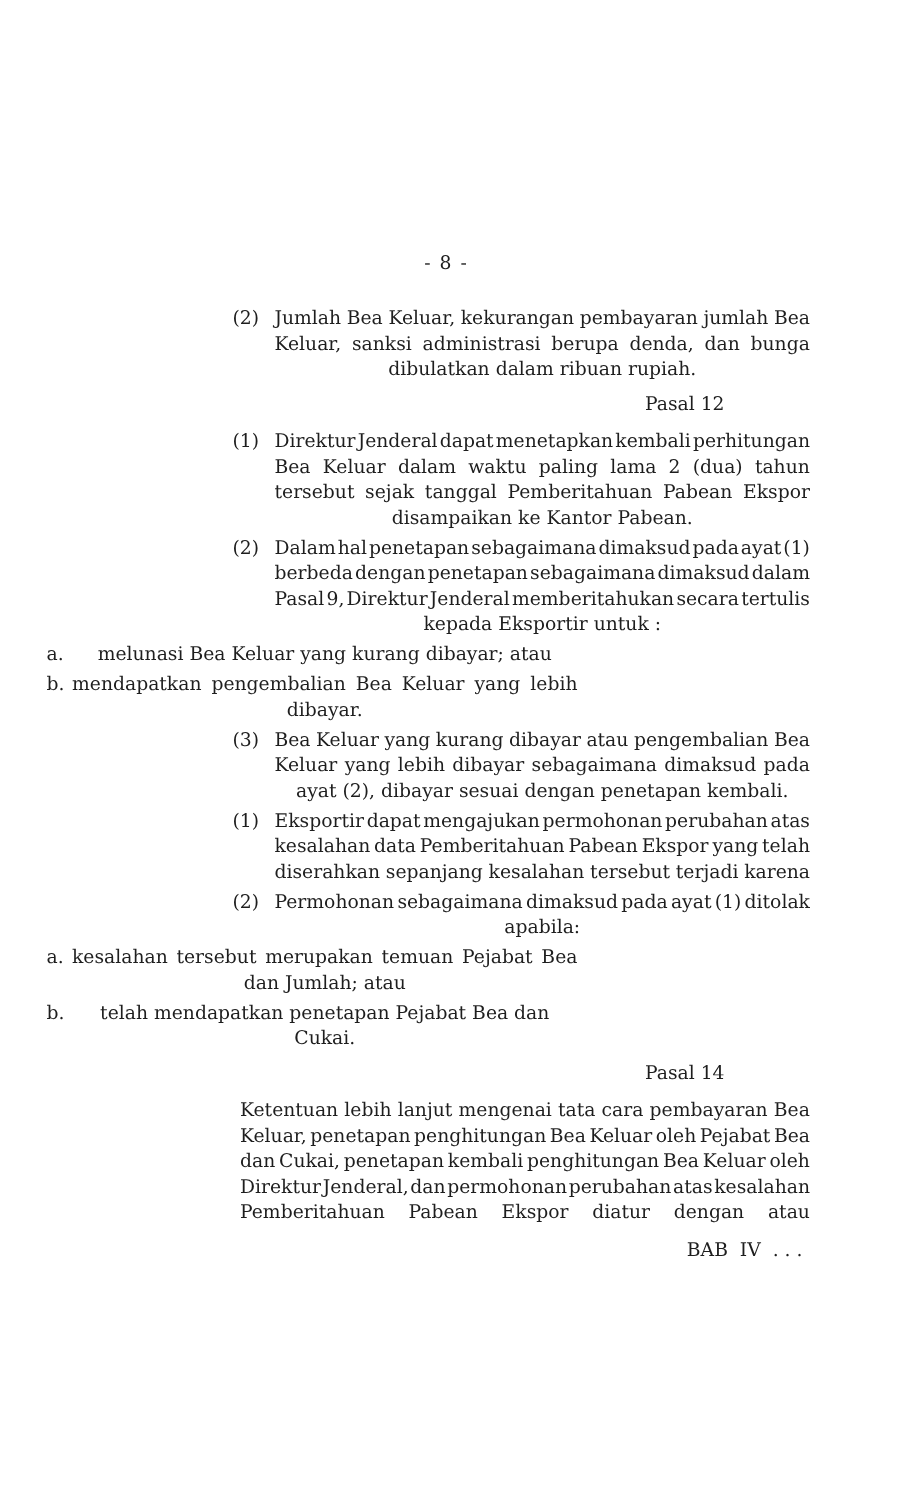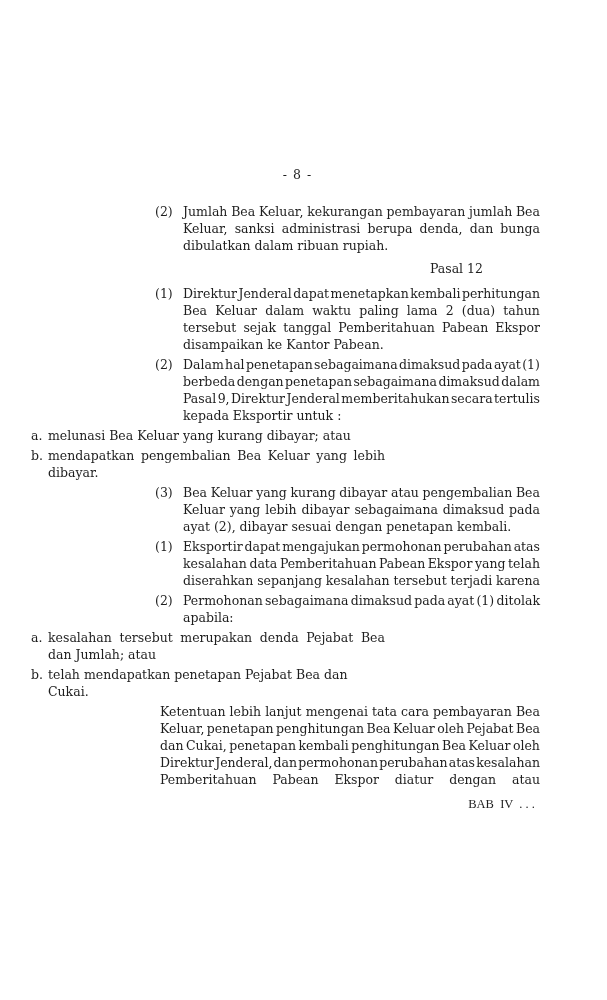--- a/index.html
+++ b/index.html
@@ -32,27 +32,26 @@
   }
   .block { margin-left: 155px; width: 385px; }
   .item { display: flex; margin-bottom: 3px; }
   .item .marker { flex: 0 0 28px; }
   .item.lv2 { margin-left: 31px; width: 354px; }
   .item.lv2 .marker { flex: 0 0 17px; }
   .itembody { flex: 1; min-width: 0; }
   .para { margin-left: 160px; width: 380px; margin-bottom: 3px; }
   .jline { display: flex; justify-content: space-between; align-items: center; }
   .jline span { white-space: pre; }
-  .pline { text-align: left; white-space: pre-wrap; }
+  .pline { text-align: center; white-space: pre-wrap; }
   .continuation {
     margin-top: 8px;
     margin-right: 72px;
     text-align: right;
     white-space: pre;
-    font-family: Liberation Serif, serif;
   }
 </style>
 </head>
 <body>
 
 <div class="page">
   <div class="pagenum">- 8 -</div>
   <main>
       <div class="block item lv1">
         <span class="marker">(2)</span>
@@ -235,33 +234,34 @@
           <div class="pline">apabila:</div>
         </div>
       </div>
       <div class="block item lv2">
         <span class="marker">a.</span>
         <div class="itembody">
           <div class="jline">
             <span>kesalahan</span>
             <span>tersebut</span>
             <span>merupakan</span>
-            <span>denda</span>
+            <span>temuan</span>
             <span>Pejabat</span>
             <span>Bea</span>
           </div>
           <div class="pline">dan Jumlah; atau</div>
         </div>
       </div>
       <div class="block item lv2">
         <span class="marker">b.</span>
         <div class="itembody">
           <div class="pline">telah mendapatkan penetapan Pejabat Bea dan Cukai.</div>
         </div>
       </div>
+      <div class="heading">Pasal 14</div>
       <div class="para">
         <div class="jline">
           <span>Ketentuan</span>
           <span>lebih</span>
           <span>lanjut</span>
           <span>mengenai</span>
           <span>tata</span>
           <span>cara</span>
           <span>pembayaran</span>
           <span>Bea</span>

